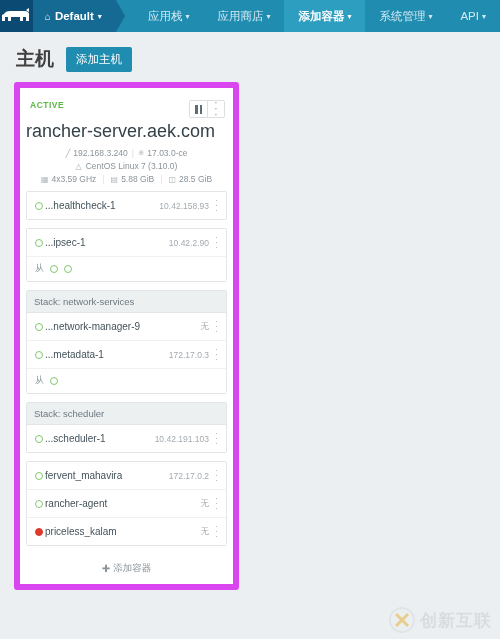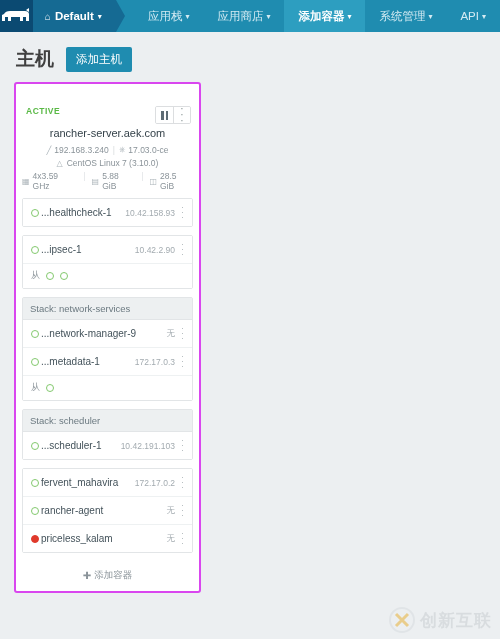--- a/index.html
+++ b/index.html
@@ -39,37 +39,37 @@
   
   .page-head { display: flex; align-items: center; gap: 12px; padding: 14px 16px 10px 16px; }
   .page-title { font-size: 19px; color: #404040; font-weight: bold; }
   .btn-primary {
     background: #1f8cb0; color: #fff; font-size: 11.5px;
     padding: 5px 10px; border: none; border-radius: 2px; cursor: pointer;
   }
 
   
   .host-card {
-    margin: 0 0 0 14px; width: 187px; background: #fff;
-    border: 2px solid #d946ef; border-radius: 3px; padding: 20px 6px 0 6px;
+    margin: 0 0 0 14px; width: 225px; background: #fff;
+    border: 6px solid #d946ef; border-radius: 3px; padding: 10px 6px 0 6px;
   }
   .card-top { display: flex; align-items: flex-start; justify-content: space-between; padding: 2px 2px 0 4px; }
   .state-active { color: #5ab946; font-size: 8.5px; letter-spacing: .5px; font-weight: bold; }
   .act-group { display: flex; border: 1px solid #dcdee0; border-radius: 2px; overflow: hidden; }
   .act-btn {
     width: 17px; height: 16px; display: flex; align-items: center; justify-content: center;
     background: #fff; cursor: pointer;
   }
   .act-btn + .act-btn { border-left: 1px solid #dcdee0; }
   .pause-ico { display: flex; gap: 2px; }
   .pause-ico i { width: 2.5px; height: 9px; background: #5e6c74; display: block; }
   .dots { color: #7f8c8d; font-size: 10px; letter-spacing: 0; line-height: 6px; text-align: center; }
   .dots b { display: block; font-weight: normal; }
 
-  .host-name { text-align: center; font-size: 11px; color: #35424a; padding: 3px 0 6px 0; }
+  .host-name { font-size: 18px; color: #35424a; padding: 3px 0 6px 0; }
   .meta-row {
     display: flex; align-items: center; justify-content: center;
     font-size: 8.5px; color: #8a9399; gap: 4px; padding-bottom: 3px;
   }
   .meta-sep { color: #d7dbdd; }
   .meta-item { display: flex; align-items: center; gap: 3px; }
   .mini-ico { color: #aab3b8; font-size: 8px; }
   .specs { display: flex; justify-content: center; gap: 6px; font-size: 8.5px; color: #8a9399; padding-bottom: 7px; }
   .spec { display: flex; align-items: center; gap: 3px; }
   .spec-sep { color: #e0e3e5; }

